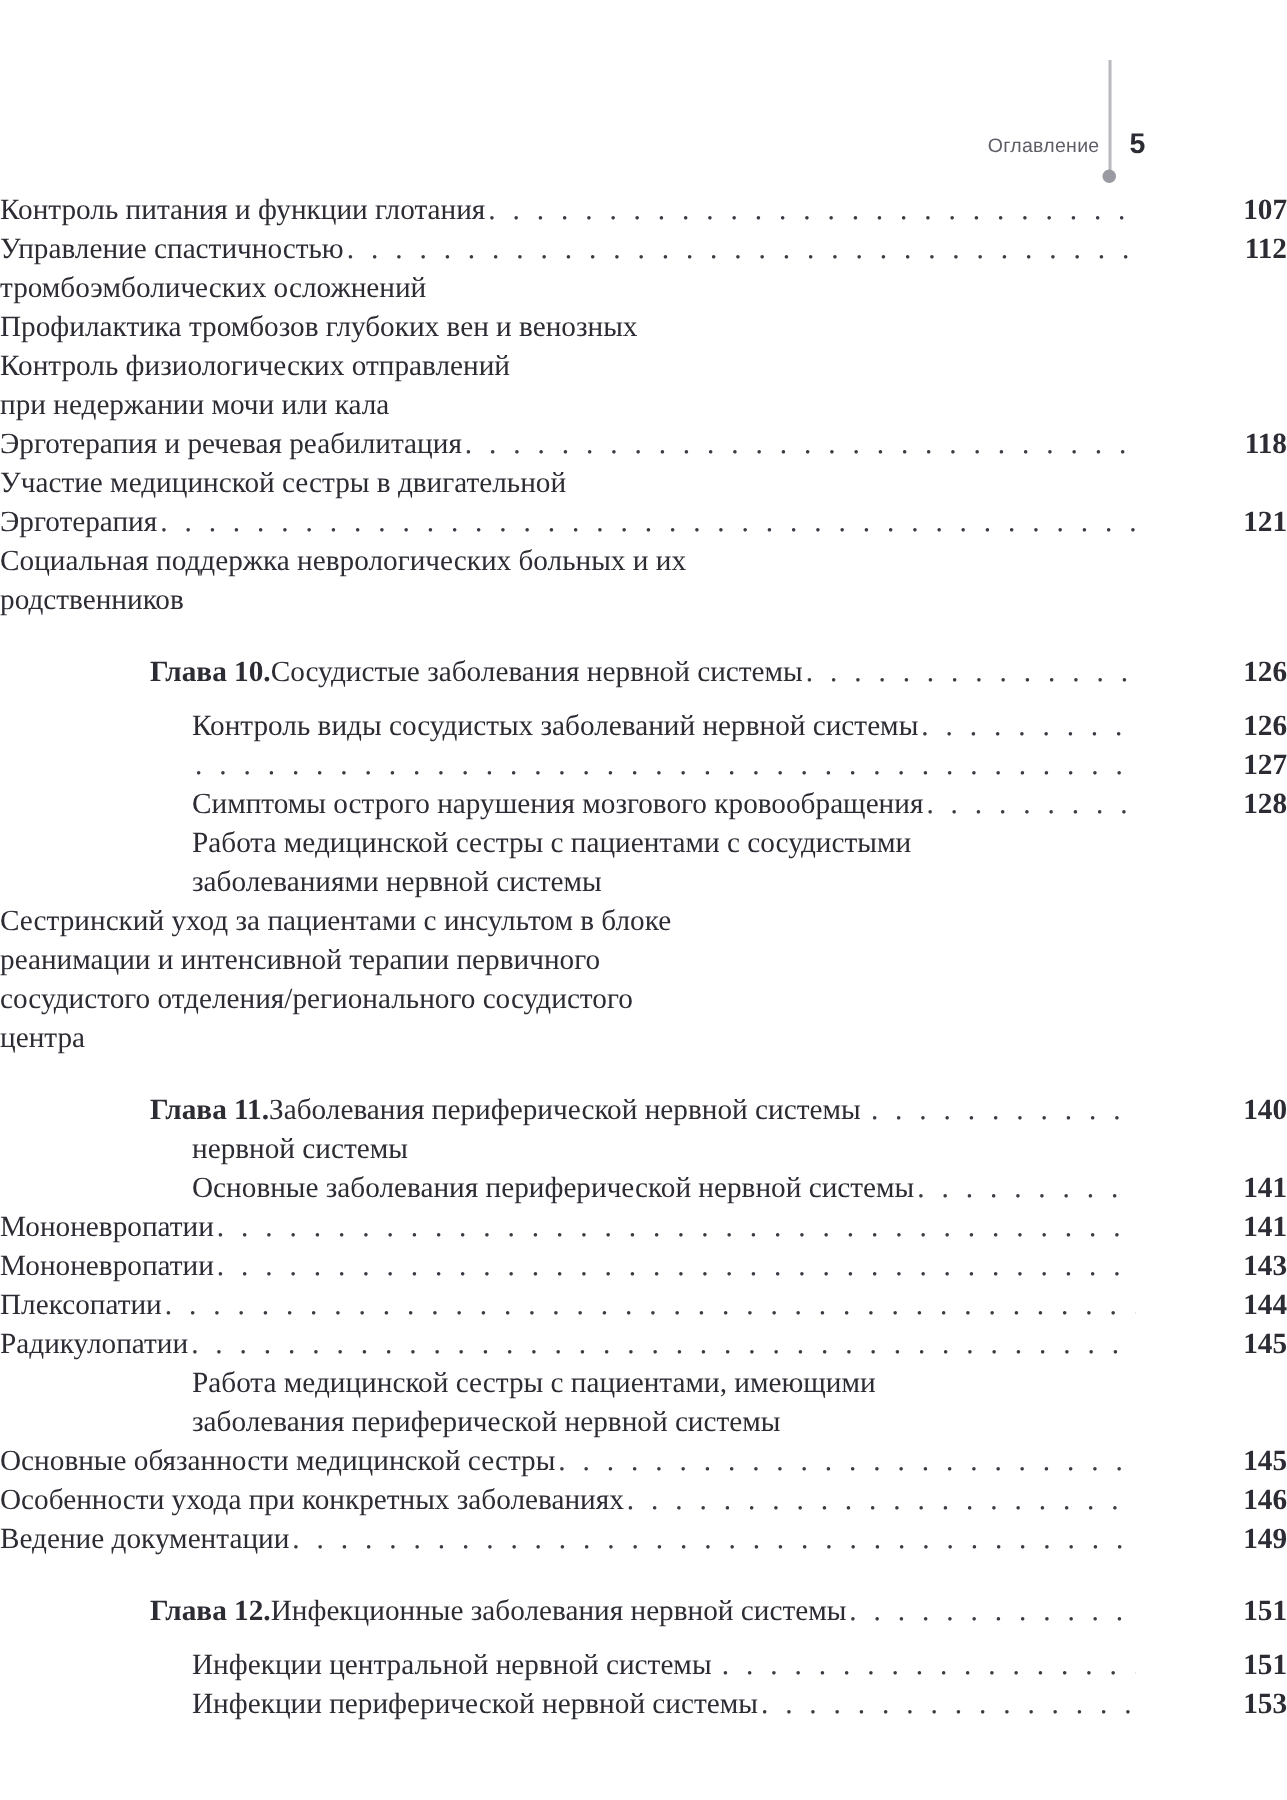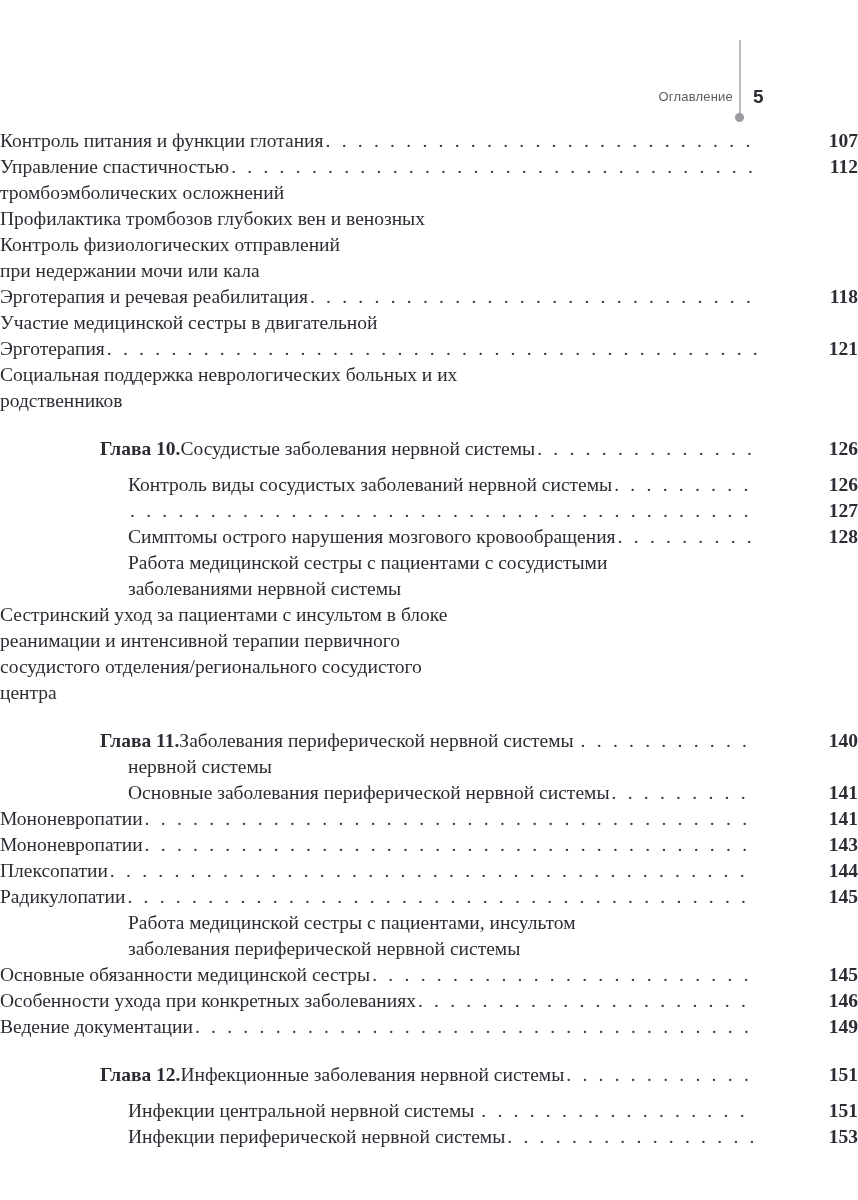--- a/index.html
+++ b/index.html
@@ -296,21 +296,21 @@
     </div>
     <div class="entry lvl-2">
       <div class="entry-inner">
         <span class="title">Радикулопатии</span>
         <span class="leader">. . . . . . . . . . . . . . . . . . . . . . . . . . . . . . . . . . . . . . . . . . . . . . . . . . . . . . . . . . . . . . . . . . . . . . . . . . . . . . . . . . . . . . . . . . </span>
       </div>
       <span class="pageno">145</span>
     </div>
     <div class="entry lvl-1 cont">
       <div class="entry-inner">
-        <span class="title">Работа медицинской сестры с пациентами, инсультом</span>
+        <span class="title">Работа медицинской сестры с пациентами, имеющими</span>
       </div>
     </div>
     <div class="entry lvl-1 cont">
       <div class="entry-inner">
         <span class="title">заболевания периферической нервной системы</span>
       </div>
     </div>
     <div class="entry lvl-2">
       <div class="entry-inner">
         <span class="title">Основные обязанности медицинской сестры</span>

